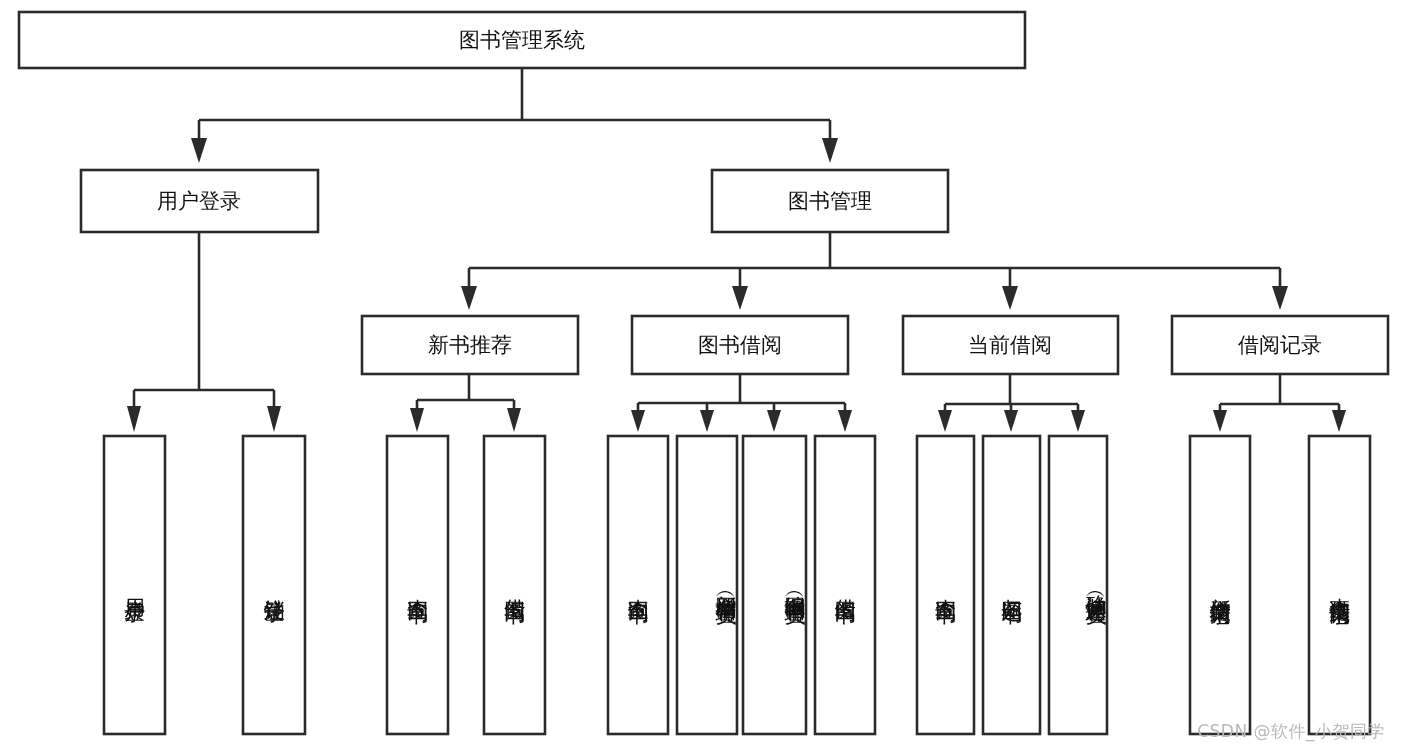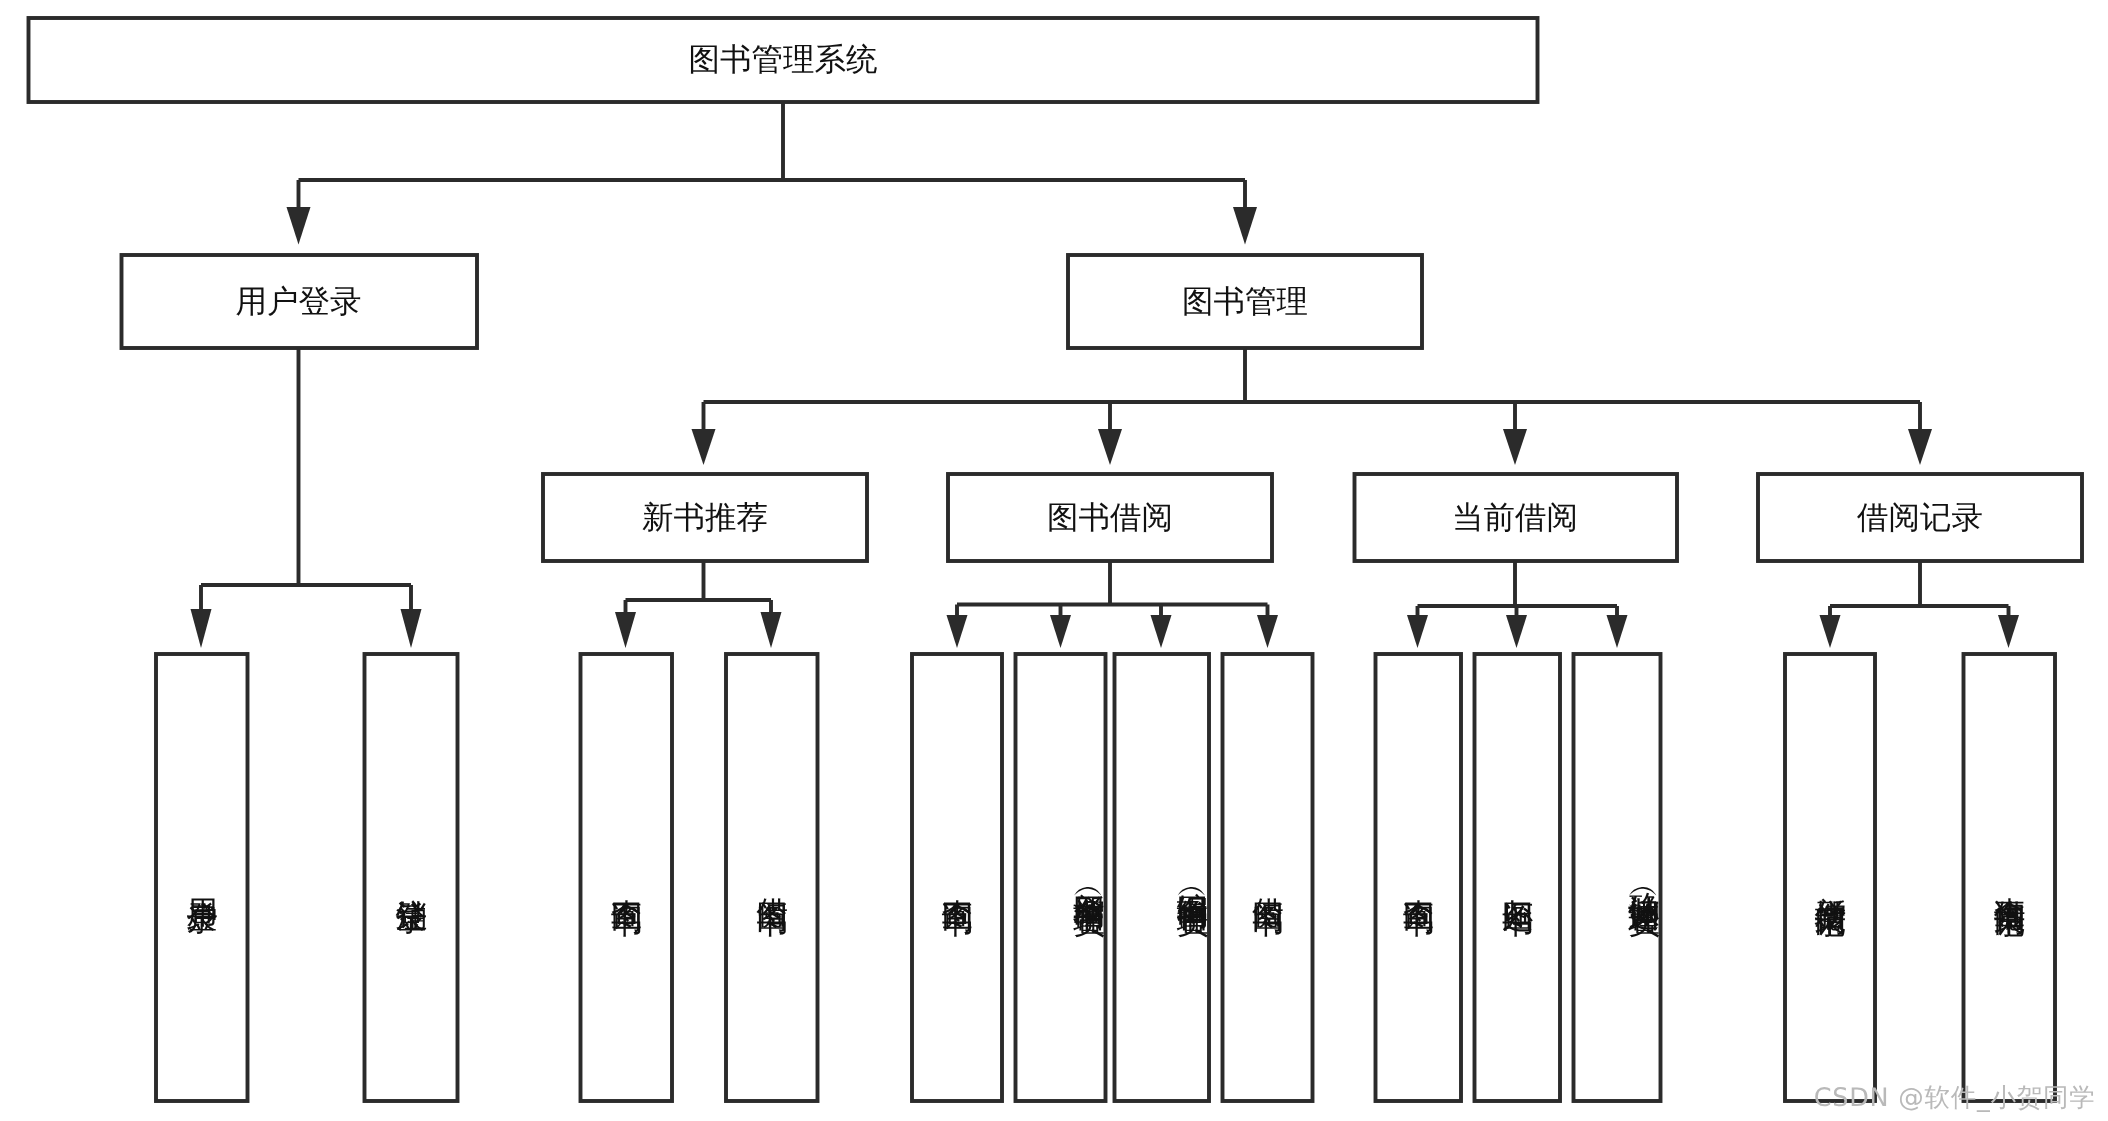--- a/index.html
+++ b/index.html
@@ -62,21 +62,21 @@
     align-items: flex-start;
     justify-content: center;
     white-space: nowrap;
     pointer-events: none;
   }
   .node-label-v.centered {
     align-items: center;
   }
   #watermark {
     position: absolute;
-    right: 8px;
+    right: 20px;
     bottom: 4px;
     font-family: "DejaVu Sans", "Liberation Sans", sans-serif;
     font-size: 17px;
     color: #b9b9b9;
     white-space: nowrap;
     letter-spacing: 0.5px;
   }
 </style>
 </head>
 <body>

